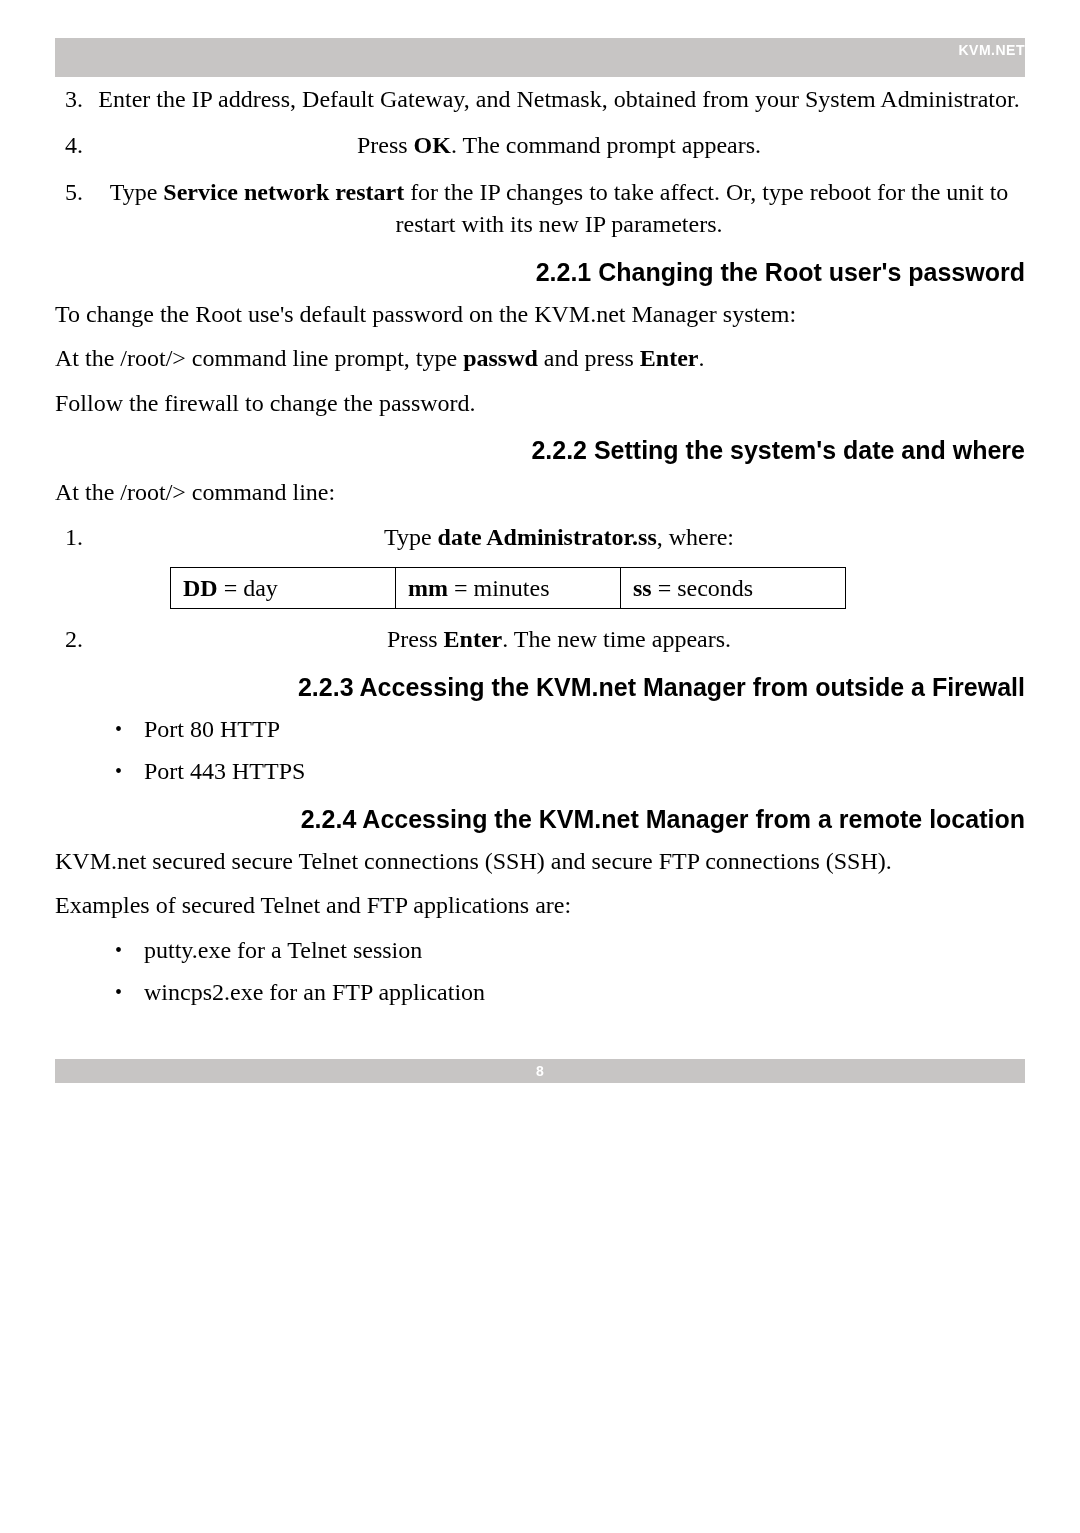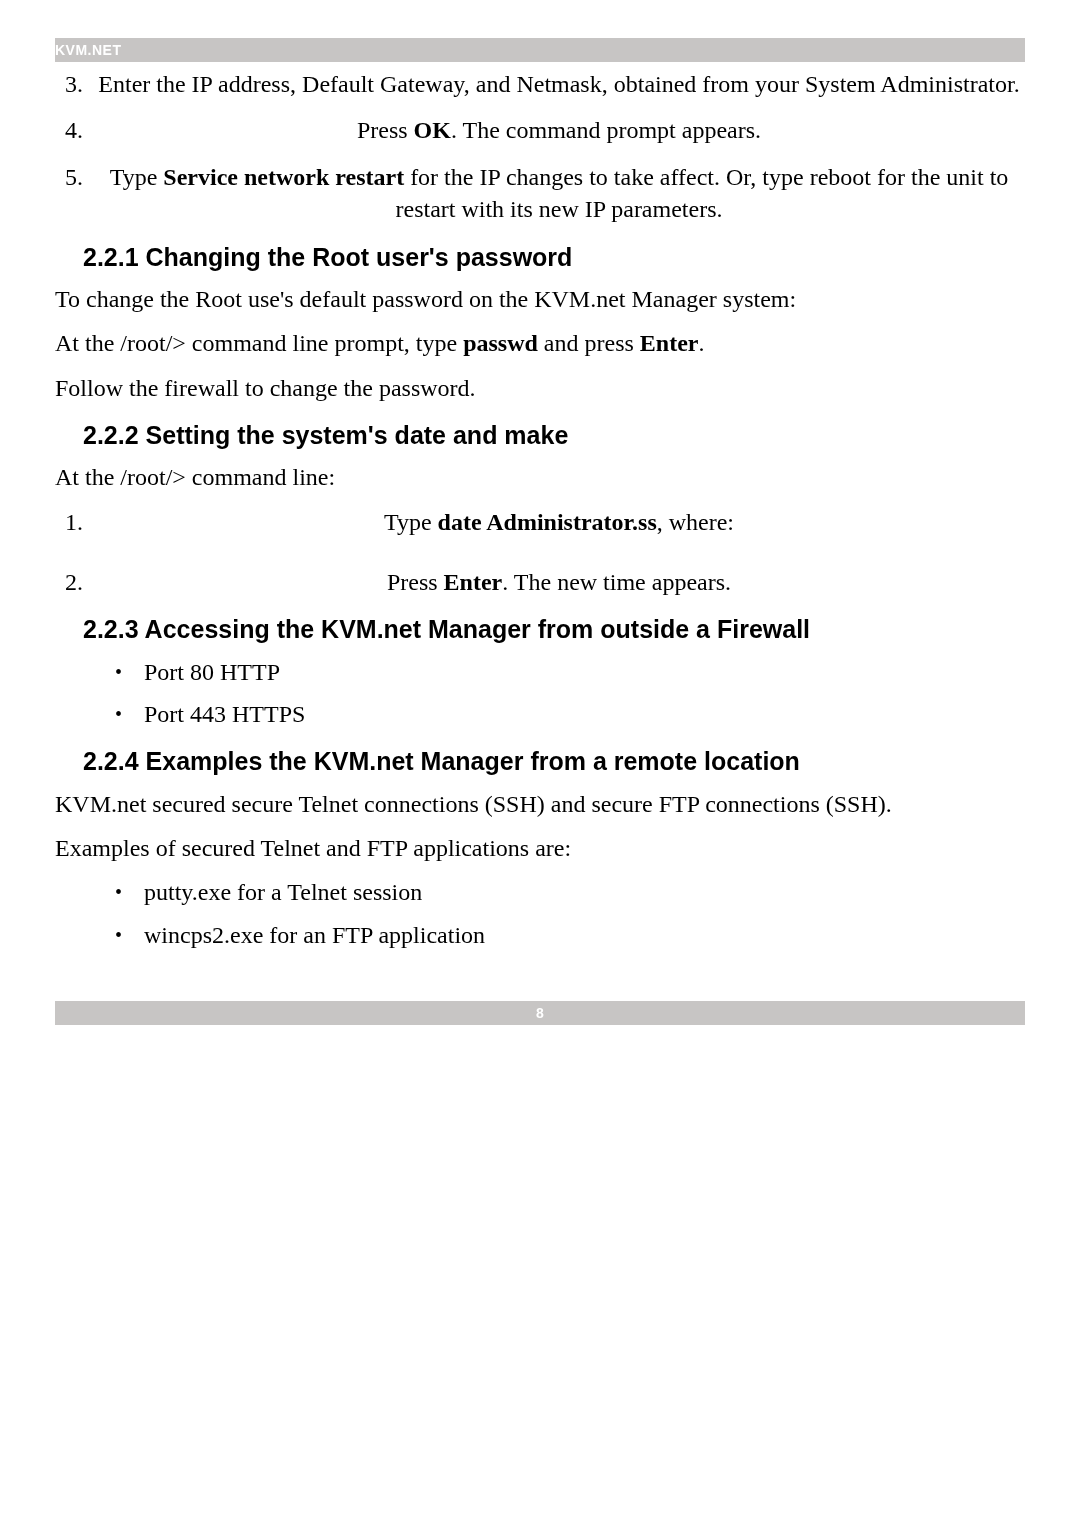--- a/index.html
+++ b/index.html
@@ -13,23 +13,23 @@
   }
   .page {
     width: 1080px;
     min-height: 1533px;
     box-sizing: border-box;
     padding: 0 55px 40px 55px;
     position: relative;
   }
   .header-bar {
     margin: 38px 0 6px 0;
-    height: 24px;
+    height: 39px;
     background: #c7c5c4;
-    text-align: left;
+    text-align: right;
     font-family: Verdana, Arial, sans-serif;
     font-weight: bold;
     font-size: 14px;
     color: #fff;
     line-height: 24px;
     letter-spacing: .5px;
   }
   .footer-bar {
     margin-top: 50px;
     height: 24px;
@@ -70,20 +70,21 @@
     font-size: 20px;
     line-height: 32px;
   }
 
   h3.section {
     font-family: Verdana, Arial, sans-serif;
     font-weight: bold;
     font-size: 25px;
     margin: 16px 0 10px 28px;
     line-height: 1.25;
+    text-align: right;
   }
   p.para { margin: 6px 0 12px 0; }
 
   .b { font-weight: bold; }
 
   table.date-table {
     border-collapse: collapse;
     margin: 8px 0 14px 115px;
     font-size: 24px;
   }
@@ -120,34 +121,39 @@
     </li>
   </ul>
 
   <h3 class="section">2.2.1 Changing the Root user's password</h3>
   <p class="para">To change the Root use's default password on the KVM.net Manager system:</p>
   <p class="para">
     <span>At the /root/&gt; command line prompt, type </span><span class="b">passwd</span><span> and press </span><span class="b">Enter</span><span>.</span>
   </p>
   <p class="para">Follow the firewall to change the password.</p>
 
-  <h3 class="section">2.2.2 Setting the system's date and make</h3>
+  <h3 class="section">2.2.2 Setting the system's date and where</h3>
   <p class="para">At the /root/&gt; command line:</p>
 
   <ul class="num-list">
     <li>
       <span class="num">1.</span>
       <span class="body">
         <span>Type </span><span class="b">date Administrator.ss</span><span>, where:</span>
       </span>
     </li>
   </ul>
 
   <table class="date-table">
     <tbody>
+    <tr>
+      <td><span class="b">DD</span><span> = day</span></td>
+      <td><span class="b">mm</span><span> = minutes</span></td>
+      <td><span class="b">ss</span><span> = seconds</span></td>
+    </tr>
   </tbody>
     </table>
 
   <ul class="num-list">
     <li>
       <span class="num">2.</span>
       <span class="body">
         <span>Press </span><span class="b">Enter</span><span>. The new time appears.</span>
       </span>
     </li>
@@ -158,21 +164,21 @@
     <li>
       <span class="dot">•</span>
       <span>Port 80 HTTP</span>
     </li>
     <li>
       <span class="dot">•</span>
       <span>Port 443 HTTPS</span>
     </li>
   </ul>
 
-  <h3 class="section">2.2.4 Examples the KVM.net Manager from a remote location</h3>
+  <h3 class="section">2.2.4 Accessing the KVM.net Manager from a remote location</h3>
   <p class="para">KVM.net secured secure Telnet connections (SSH) and secure FTP connections (SSH).</p>
   <p class="para">Examples of secured Telnet and FTP applications are:</p>
   <ul class="bullet-list">
     <li>
       <span class="dot">•</span>
       <span>putty.exe for a Telnet session</span>
     </li>
     <li>
       <span class="dot">•</span>
       <span>wincps2.exe for an FTP application</span>

